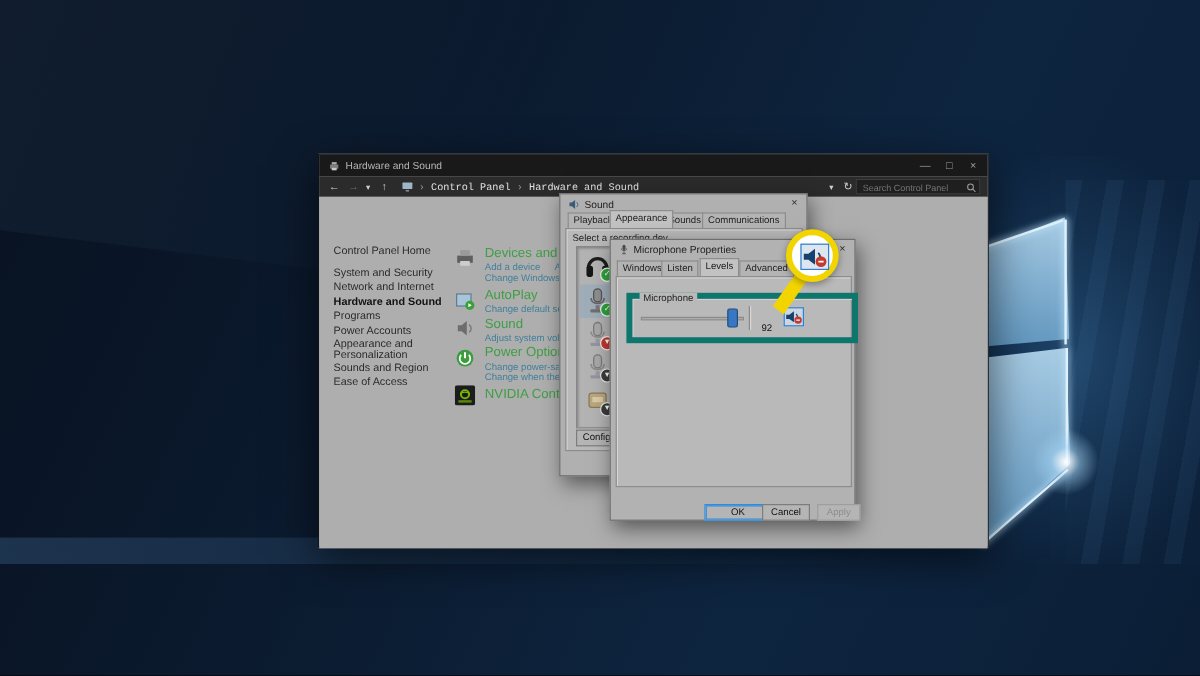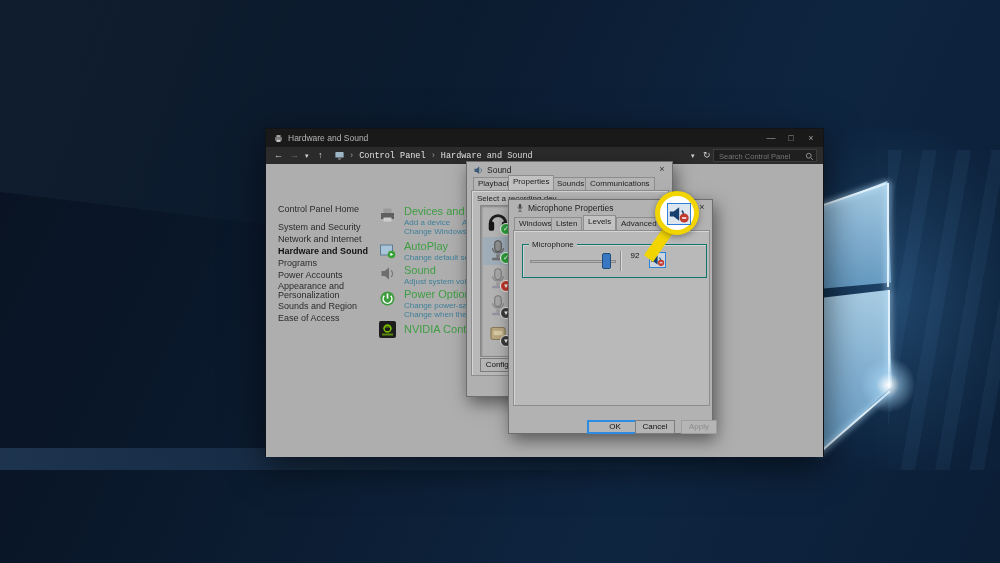--- a/index.html
+++ b/index.html
@@ -70,21 +70,21 @@
   .listbox{position:absolute;background:#b3b3b3;border:1px solid #878787;
        box-shadow:inset 1px 1px 2px rgba(0,0,0,.25);box-sizing:border-box;}
   .dev{position:absolute;left:2px;width:190px;height:28px;}
   .dev.selected{background:#9fadb9;}
   .badge{position:absolute;width:10px;height:10px;border-radius:50%;font-size:7px;line-height:10px;
        text-align:center;color:#fff;}
   .b-green{background:#2fa33c;border:1px solid #f2f2f2;}
   .b-red{background:#c0392b;border:1px solid #f2f2f2;}
   .b-dark{background:#3b3b3b;border:1px solid #e8e8e8;}
 
-  .groupbox{position:absolute;border:1px solid #0f766e;box-shadow:inset 1px 1px 0 #d2d2d2;}
+  .groupbox{position:absolute;border:5px solid #0f766e;box-shadow:inset 1px 1px 0 #d2d2d2;}
   .group-label{position:absolute;top:-5px;left:6px;background:#b9b9b9;padding:0 3px;font-size:8px;color:#222;}
   .slider-track{position:absolute;height:3px;background:linear-gradient(180deg,#8d8d8d,#d6d6d6);
        border:1px solid #8a8a8a;box-sizing:border-box;}
   .slider-thumb{position:absolute;width:9px;height:16px;background:var(--accent-blue,#3a77c2);
        border:1px solid #1f4e79;border-radius:2px;box-sizing:border-box;}
   .mute-btn{position:absolute;width:17px;height:16px;background:#ccd6e0;border:1px solid #2e7fd6;box-sizing:border-box;}
 
   
   .callout-circle{position:absolute;left:655px;top:191px;width:44px;height:44px;border-radius:50%;
        background:#fff;border:5px solid var(--highlight-yellow,#F2D500);box-sizing:border-box;z-index:42;
@@ -210,21 +210,21 @@
 
   <div class="dlg z20" style="left:466px;top:161px;width:207px;height:236px">
     <svg class="abs" style="left:6px;top:3px" width="10" height="10" viewBox="0 0 16 16">
         <path d="M2.5 6h3.2L10 2.5v12L5.7 11H2.5z" fill="#3a5a78"></path>
         <path d="M12 5.5c2.2 2 2.2 4.5 0 6.5" stroke="#3a5a78" fill="none" stroke-width="1.2"></path>
       </svg>
     <span class="abs dlg-title" style="left:20px;top:3px">Sound</span>
     <span class="dlg-close" style="right:3px;top:2px">×</span>
 
     <span class="tab" style="left:6px;top:15px">Playback</span>
-    <span class="tab active" style="left:41px;top:15px">Properties</span>
+    <span class="tab active" style="left:41px;top:15px">Appearance</span>
     <span class="tab" style="left:85px;top:15px">Sounds</span>
     <span class="tab" style="left:118px;top:15px">Communications</span>
 
     <div class="tabpage" style="left:4px;top:28px;width:198px;height:186px">
       <span class="abs" style="left:5px;top:3px;font-size:8px;color:#222;white-space:nowrap">Select a recording dev</span>
       <div class="listbox" style="left:8px;top:14px;width:186px;height:152px">
         <div class="dev" style="top:2px">
           <svg class="abs" style="left:3px;top:1px" width="24" height="24" viewBox="0 0 22 22">
               <path d="M4 13a7 7 0 0 1 14 0" stroke="#1d1d1d" stroke-width="2.6" fill="none"></path>
               <rect x="2.5" y="11.5" width="5" height="8.5" rx="2" fill="#161616"></rect>
@@ -285,21 +285,21 @@
     <span class="tab" style="left:42px;top:17px">Listen</span>
     <span class="tab active" style="left:74px;top:17px">Levels</span>
     <span class="tab" style="left:107px;top:17px">Advanced</span>
 
     <div class="tabpage" style="left:4px;top:30px;width:197px;height:176px">
       <div class="groupbox" style="left:8px;top:13px;width:183px;height:32px">
         <span class="group-label">Microphone</span>
         <span class="slider-track" style="left:7px;top:15px;width:86px"></span>
         <span class="slider-thumb" style="left:79px;top:8px"></span>
         <span class="sep-v" style="left:97px;top:6px;height:20px"></span>
-        <span class="abs" style="left:103px;top:6px;width:18px;font-size:8px;color:#111;text-align:center">92</span>
+        <span class="abs" style="left:103px;top:20px;width:18px;font-size:8px;color:#111;text-align:center">92</span>
         <span class="mute-btn" style="left:126px;top:7px">
           <svg width="15" height="14" viewBox="0 0 13 12">
               <path d="M1 4.5h2.3L6.6 2v8L3.3 7.5H1z" fill="#17406e"></path>
               <path d="M8.2 4c1.2 1.1 1.2 2.9 0 4" stroke="#17406e" fill="none" stroke-width=".9"></path>
               <circle cx="9.6" cy="8.4" r="2.7" fill="#c23b2e"></circle>
               <line x1="8.3" y1="8.4" x2="10.9" y2="8.4" stroke="#fff" stroke-width=".9"></line>
             </svg>
         </span>
       </div>
     </div>

